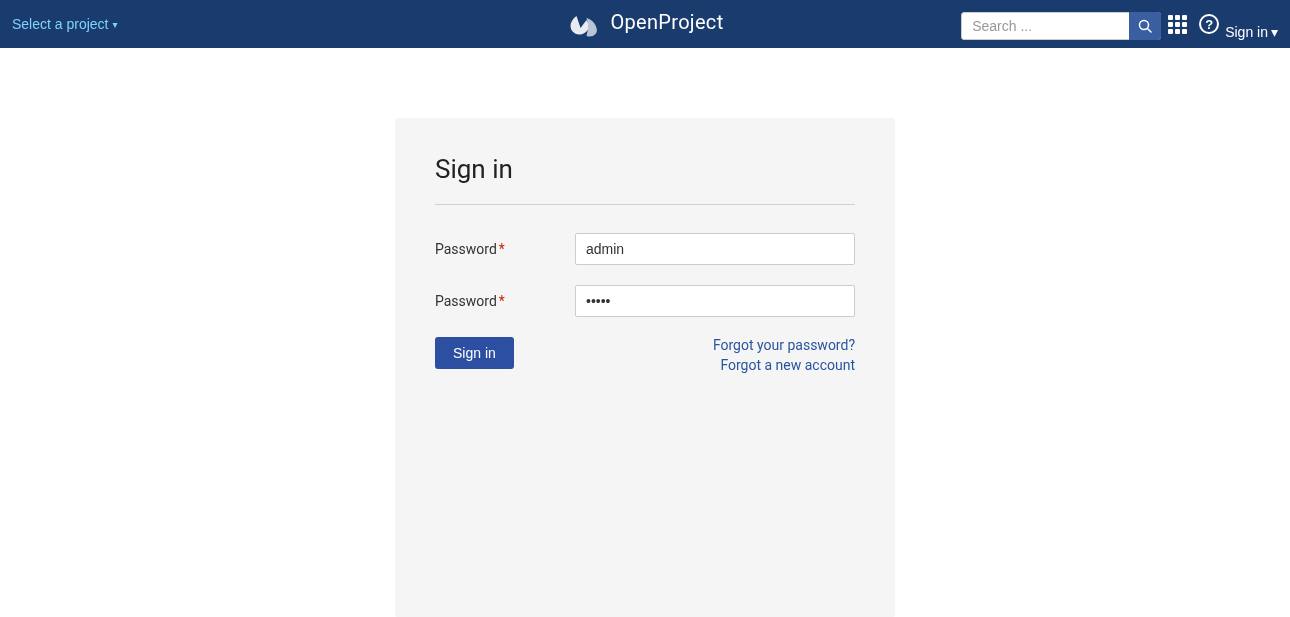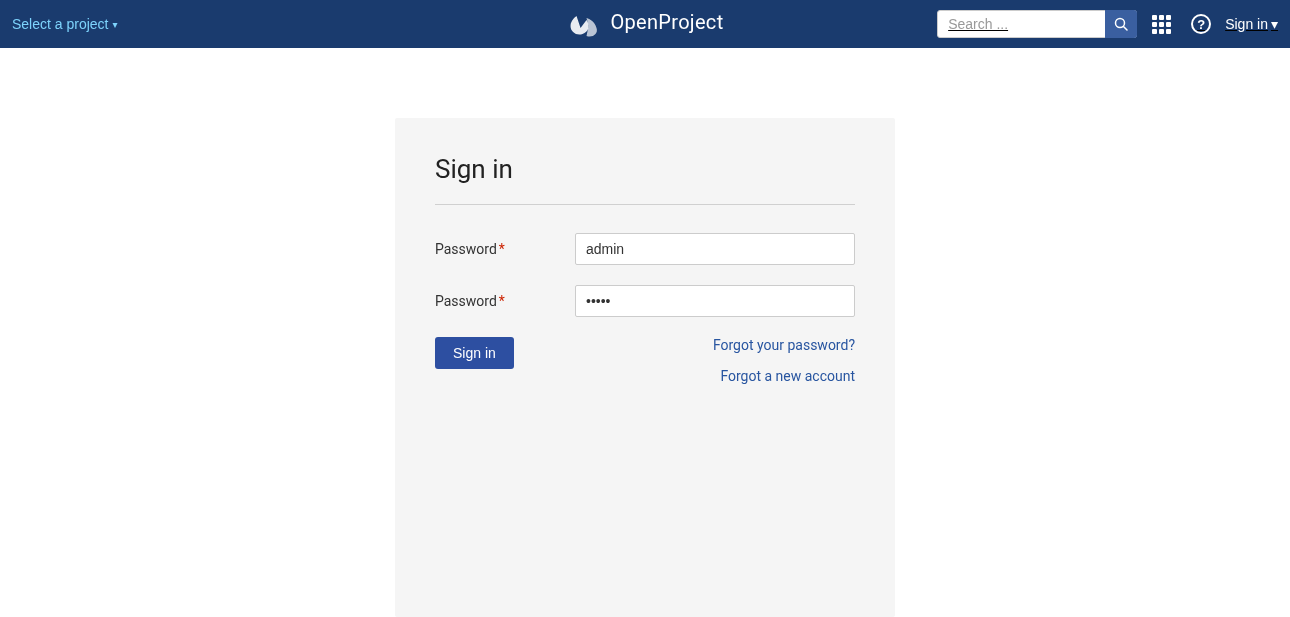--- a/index.html
+++ b/index.html
@@ -70,23 +70,21 @@
     .logo-text {
       color: #ffffff;
       font-size: 20px;
       font-weight: 400;
       letter-spacing: 0.3px;
     }
 
     .navbar-right {
       margin-left: auto;
       display: flex;
-      align-items: center;
-      gap: 8px;
-      text-decoration: underline;
+      align-items: flex-end;
     }
 
     .search-container {
       position: relative;
       display: flex;
       align-items: center;
     }
 
     .search-input {
       background: #ffffff;
@@ -217,21 +215,21 @@
       padding: 8px 18px;
       font-size: 14px;
       cursor: pointer;
       font-weight: 500;
     }
 
     .form-links {
       display: flex;
       flex-direction: column;
       align-items: flex-end;
-      gap: 15px;
+      gap: 4px;
     }
 
     .form-link {
       color: #2855a0;
       text-decoration: none;
       font-size: 14px;
       cursor: pointer;
     }
 
     

